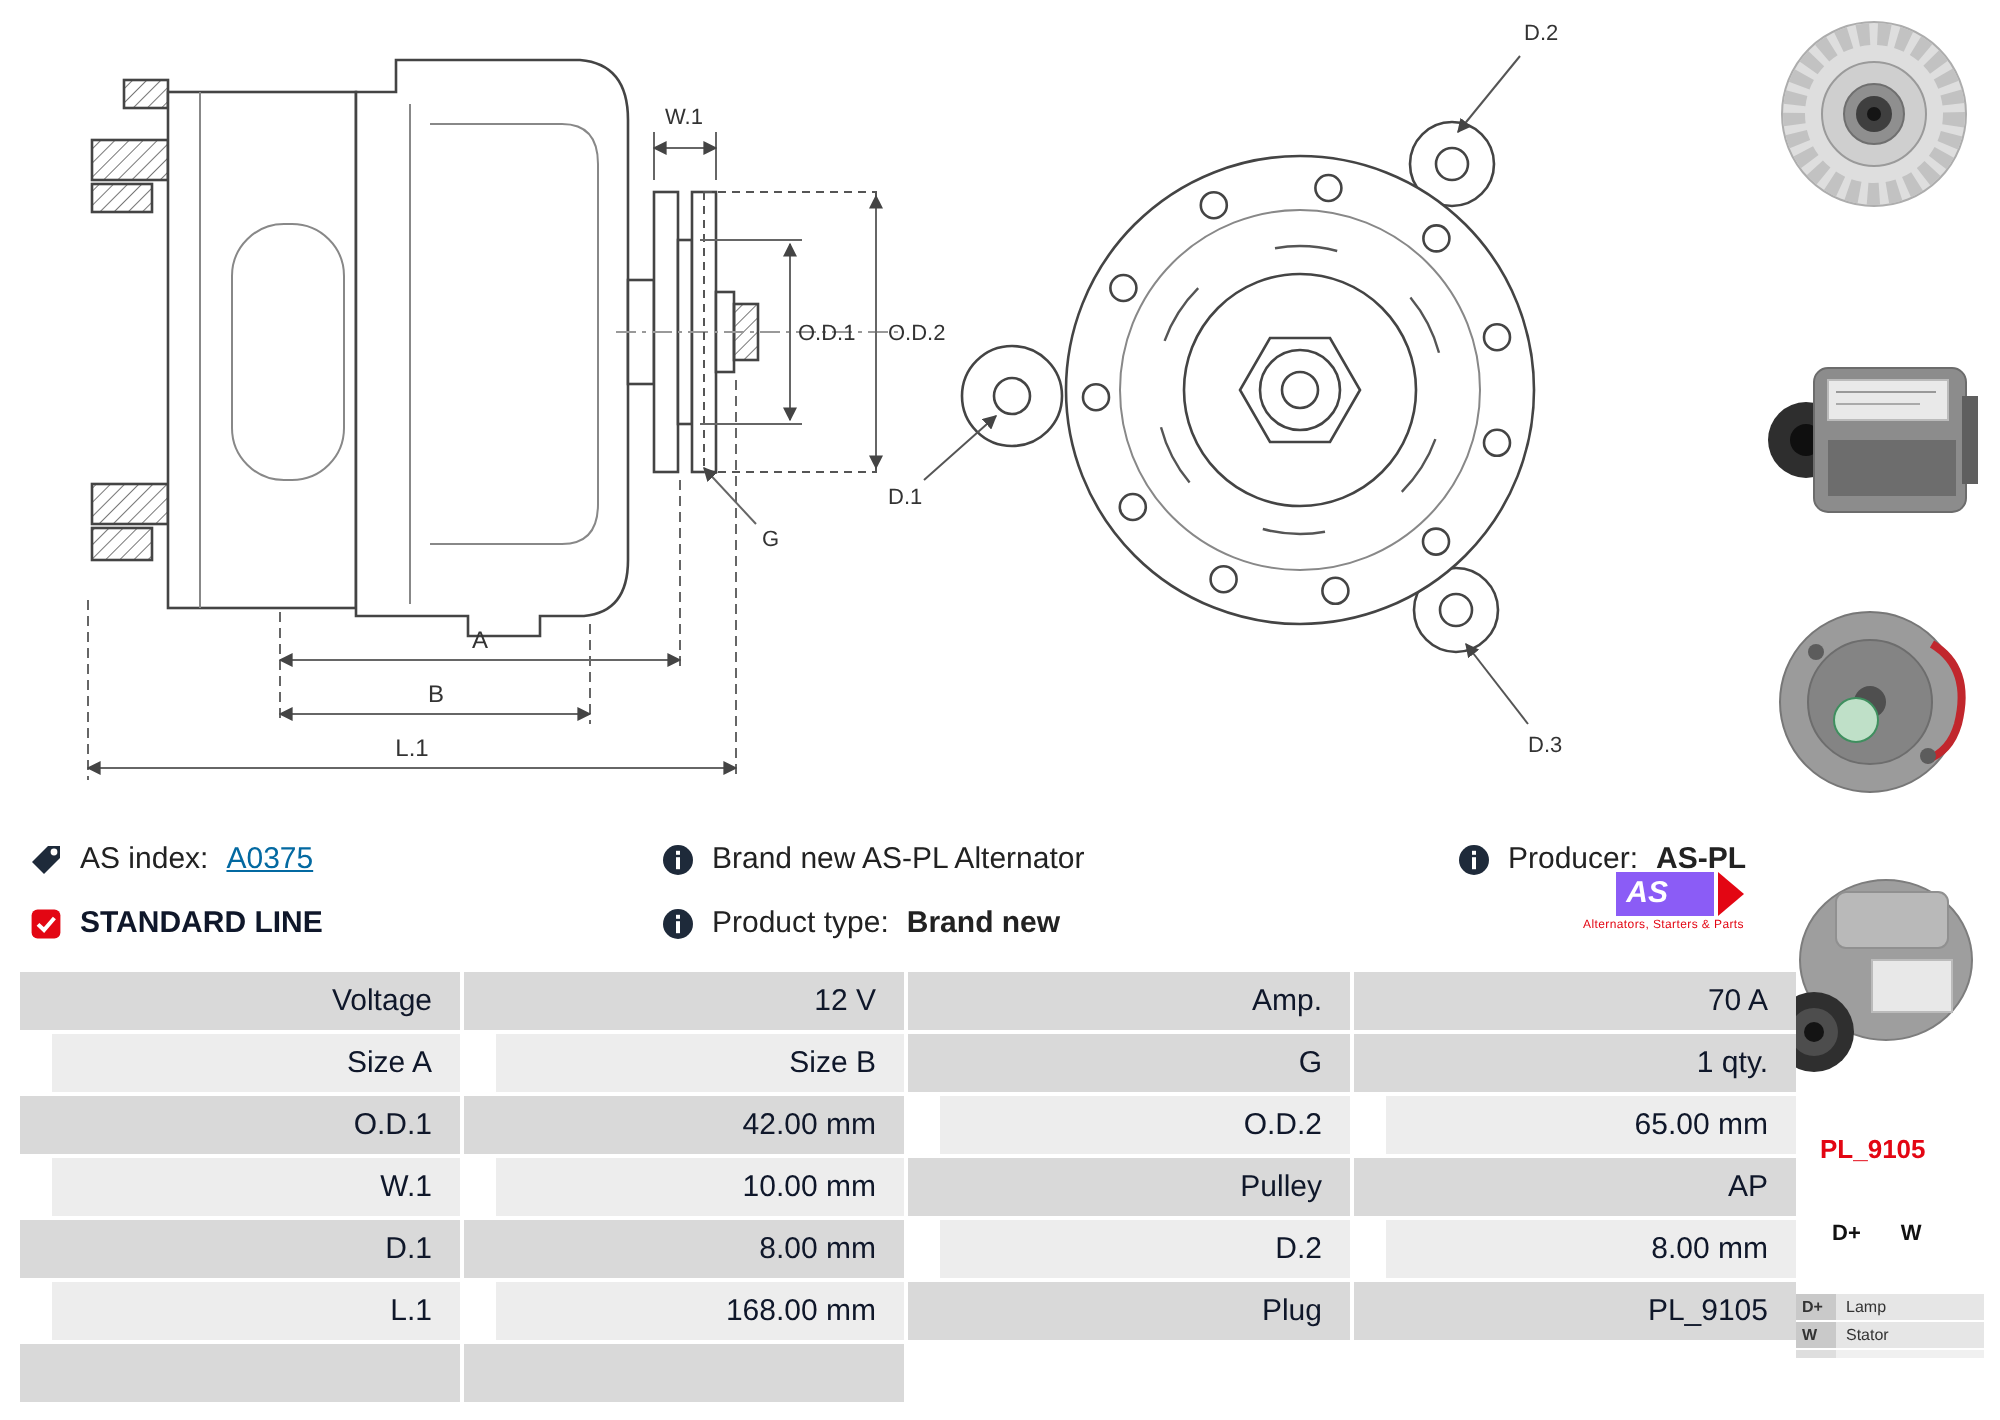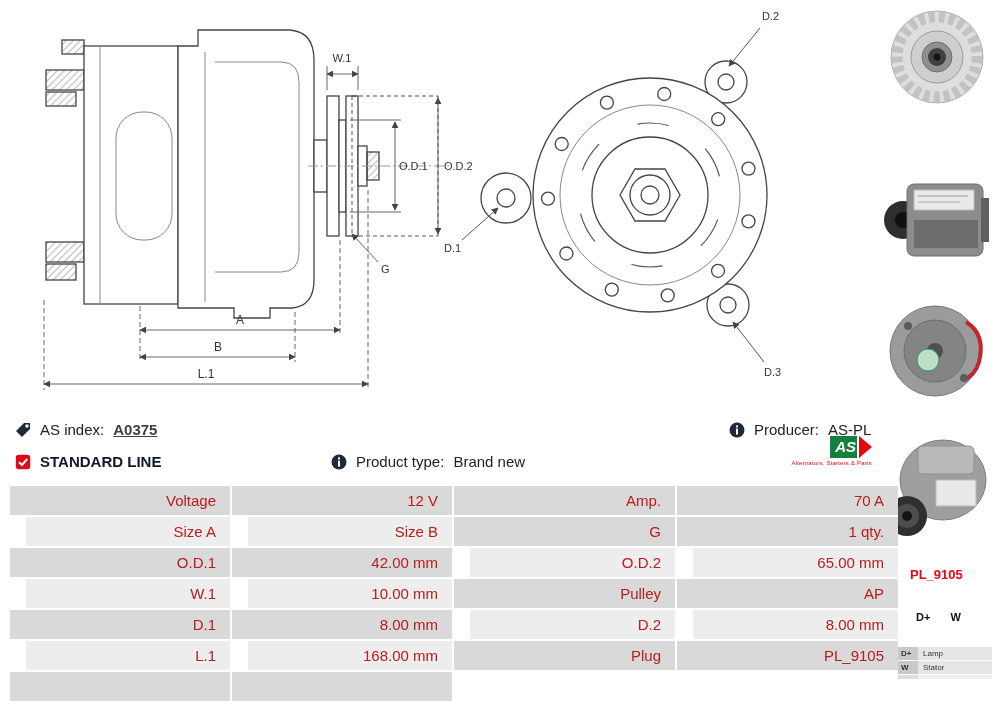--- a/index.html
+++ b/index.html
@@ -21,35 +21,35 @@
   .t-row { display:flex; margin-bottom:1px; }
   .t-pin { width:20px; background:#c9c9c9; padding:2px 3px; font-weight:bold; }
   .t-desc { flex:1; background:#e6e6e6; padding:2px 5px; }
   .t-row.empty .t-pin { background:#dedede; }
   .t-row.empty .t-desc { background:#f0f0f0; }
 
   
   .info-section { position:absolute; left:0; top:406px; width:876px; height:78px; }
   .info-item { position:absolute; display:flex; align-items:flex-end; gap:9px; font-size:15px; color:#222; height:24px; white-space:nowrap; }
   .info-item .icon { width:17px; height:17px; flex:0 0 auto; display:flex; align-items:center; justify-content:center; }
-  .val-bold { font-weight:normal;margin-top:48px; }
-  .val-link { font-weight:bold; text-decoration:underline; color:#404040; }
+  .val-bold { font-weight:bold;margin-top:48px; }
+  .val-link { font-weight:normal; text-decoration:underline; color:#0369a1; }
   .standard-line { color:#0f172a; font-weight:bold; }
 
   .aspl-logo { position:absolute; left:786px; top:30px; width:86px; text-align:right; }
   .logo-row { display:flex; align-items:center; justify-content:flex-end; }
-  .logo-box { background:#15803d; color:#fff; font-style:italic; font-weight:bold; font-size:15px; padding:1px 1px 2px 5px; line-height:19px; }
+  .logo-box { background:#8b5cf6; color:#fff; font-style:italic; font-weight:bold; font-size:15px; padding:1px 23px 2px 5px; line-height:19px; }
   .logo-tri { width:0; height:0; border-left:13px solid #e30613; border-top:11px solid transparent; border-bottom:11px solid transparent; margin-left:2px; }
   .logo-tagline { color:#e30613; font-size:6px; margin-top:2px; letter-spacing:.2px; }
 
   
   .spec-table { position:absolute; left:10px; top:486px; display:grid;
                 grid-template-columns:220px 220px 221px 221px; grid-auto-rows:29px;
                 gap:2px; background:#fff; }
-  .cell { display:flex; align-items:center; justify-content:flex-end; padding-right:14px; font-size:15px; color:#b91c1c; }
+  .cell { display:flex; align-items:center; justify-content:flex-end; padding-right:14px; font-size:15px; color:#0f172a; }
   .rd { background:#d9d9d9; }
   .rl { background:#ededed;margin-left:16px; }
 </style>
 </head>
 <body>
 
 <div class="stage">
 
   <svg class="drawing-svg" width="872" height="402" viewBox="0 0 872 402">
     <defs>
@@ -253,20 +253,30 @@
       <span class="icon">
         <svg width="16" height="16" viewBox="0 0 16 16">
             <path d="M1,9 L7,15 L15,7 L15,1 L9,1 L1,9 Z" fill="#1e2a3a"></path>
             <circle cx="12" cy="4" r="1.7" fill="#fff"></circle>
           </svg>
       </span>
       <span>AS index:</span>
       <span class="val-link">A0375</span>
     </div>
 
+    <div class="info-item" style="left:330px; top:8px">
+      <span class="icon">
+        <svg width="16" height="16" viewBox="0 0 16 16">
+            <circle cx="8" cy="8" r="7.5" fill="#1e2a3a"></circle>
+            <rect x="7" y="6.6" width="2" height="6" fill="#fff"></rect>
+            <rect x="7" y="3.4" width="2" height="2" fill="#fff"></rect>
+          </svg>
+      </span>
+      <span>Brand new AS-PL Alternator</span>
+    </div>
 
     <div class="info-item" style="left:728px; top:8px">
       <span class="icon">
         <svg width="16" height="16" viewBox="0 0 16 16">
             <circle cx="8" cy="8" r="7.5" fill="#1e2a3a"></circle>
             <rect x="7" y="6.6" width="2" height="6" fill="#fff"></rect>
             <rect x="7" y="3.4" width="2" height="2" fill="#fff"></rect>
           </svg>
       </span>
       <span>Producer:</span>

